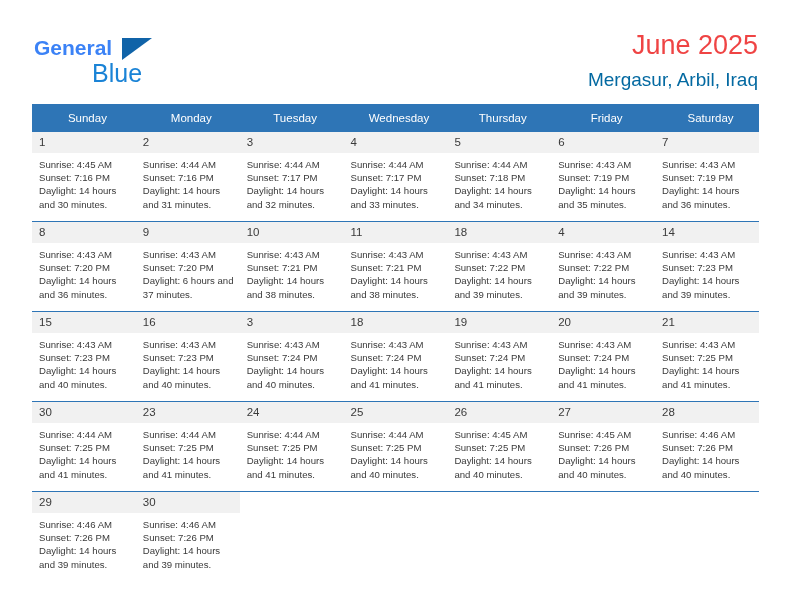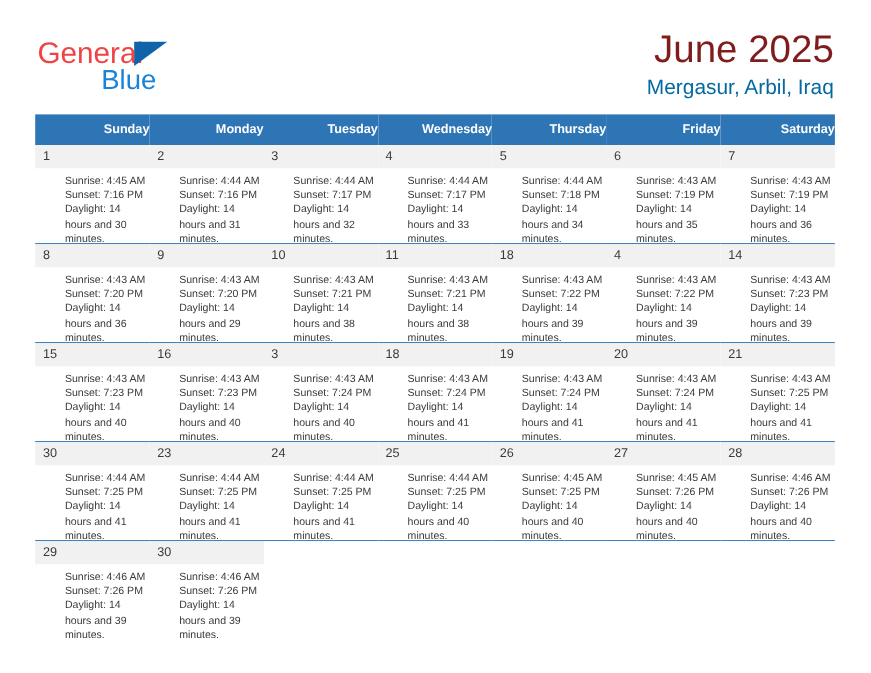--- a/index.html
+++ b/index.html
@@ -31,25 +31,26 @@
     position: absolute;
     left: 34px;
     top: 34px;
     width: 230px;
     height: 56px;
   }
   .brand-general {
     position: absolute;
     left: 0;
     top: 0;
-    font-size: 27px;
-    color: #ef4444;
+    font-size: 21px;
+    color: #3b82f6;
     letter-spacing: 0px;
     line-height: 28px;
     font-family: "Liberation Sans", sans-serif;
+    font-weight: bold;
   }
   .brand-tri {
     position: absolute;
     left: 88px;
     top: 4px;
     width: 0;
     height: 0;
     border-left: 30px solid #1063a8;
     border-bottom: 22px solid transparent;
   }
@@ -63,22 +64,22 @@
     font-family: "Liberation Sans", sans-serif;
     text-align: right;
   }
   .titles {
     position: absolute;
     right: 34px;
     top: 28px;
     text-align: right;
   }
   .cal-title {
-    font-size: 35px;
-    color: #7f1d1d;
+    font-size: 27px;
+    color: #ef4444;
     line-height: 34px;
     white-space: nowrap;
   }
   .cal-sub {
     font-size: 19px;
     color: #0369a1;
     line-height: 22px;
     margin-top: 7px;
     white-space: nowrap;
     text-align: center;
@@ -90,22 +91,22 @@
     left: 32px;
     top: 104px;
     width: 727px;
     border-collapse: collapse;
     table-layout: fixed;
   }
   .cal th {
     background: #2e75b6;
     color: #ffffff;
     font-size: 11.5px;
-    font-weight: bold;
-    text-align: right;
+    font-weight: normal;
+    text-align: center;
     padding: 5px 0 5px 7px;
     height: 18px;
     border: none;
   }
   .cal td {
     width: 103.85px;
     vertical-align: top;
     padding: 0;
     border: none;
     background: #ffffff;
@@ -132,21 +133,20 @@
     height: 14px;
   }
   .daycell.empty .daynum {
     background: #ffffff;
   }
   .info {
     padding: 5px 6px 0 7px;
     color: #3a3a3a;
     font-size: 9.6px;
     line-height: 13.2px;
-    margin-left: 20px;
   }
   .info div {
     white-space: nowrap;
   }
   .info .wrap {
     white-space: normal;
   }
 </style>
 </head>
 <body>
@@ -263,21 +263,21 @@
                 <div class="wrap">Daylight: 14 hours and 36 minutes.</div>
               </div>
             </div>
           </td>
           <td>
             <div class="daycell">
               <div class="daynum">9</div>
               <div class="info">
                 <div>Sunrise: 4:43 AM</div>
                 <div>Sunset: 7:20 PM</div>
-                <div class="wrap">Daylight: 14 hours and 29 minutes.</div>
+                <div class="wrap">Daylight: 6 hours and 37 minutes.</div>
               </div>
             </div>
           </td>
           <td>
             <div class="daycell">
               <div class="daynum">10</div>
               <div class="info">
                 <div>Sunrise: 4:43 AM</div>
                 <div>Sunset: 7:21 PM</div>
                 <div class="wrap">Daylight: 14 hours and 38 minutes.</div>

